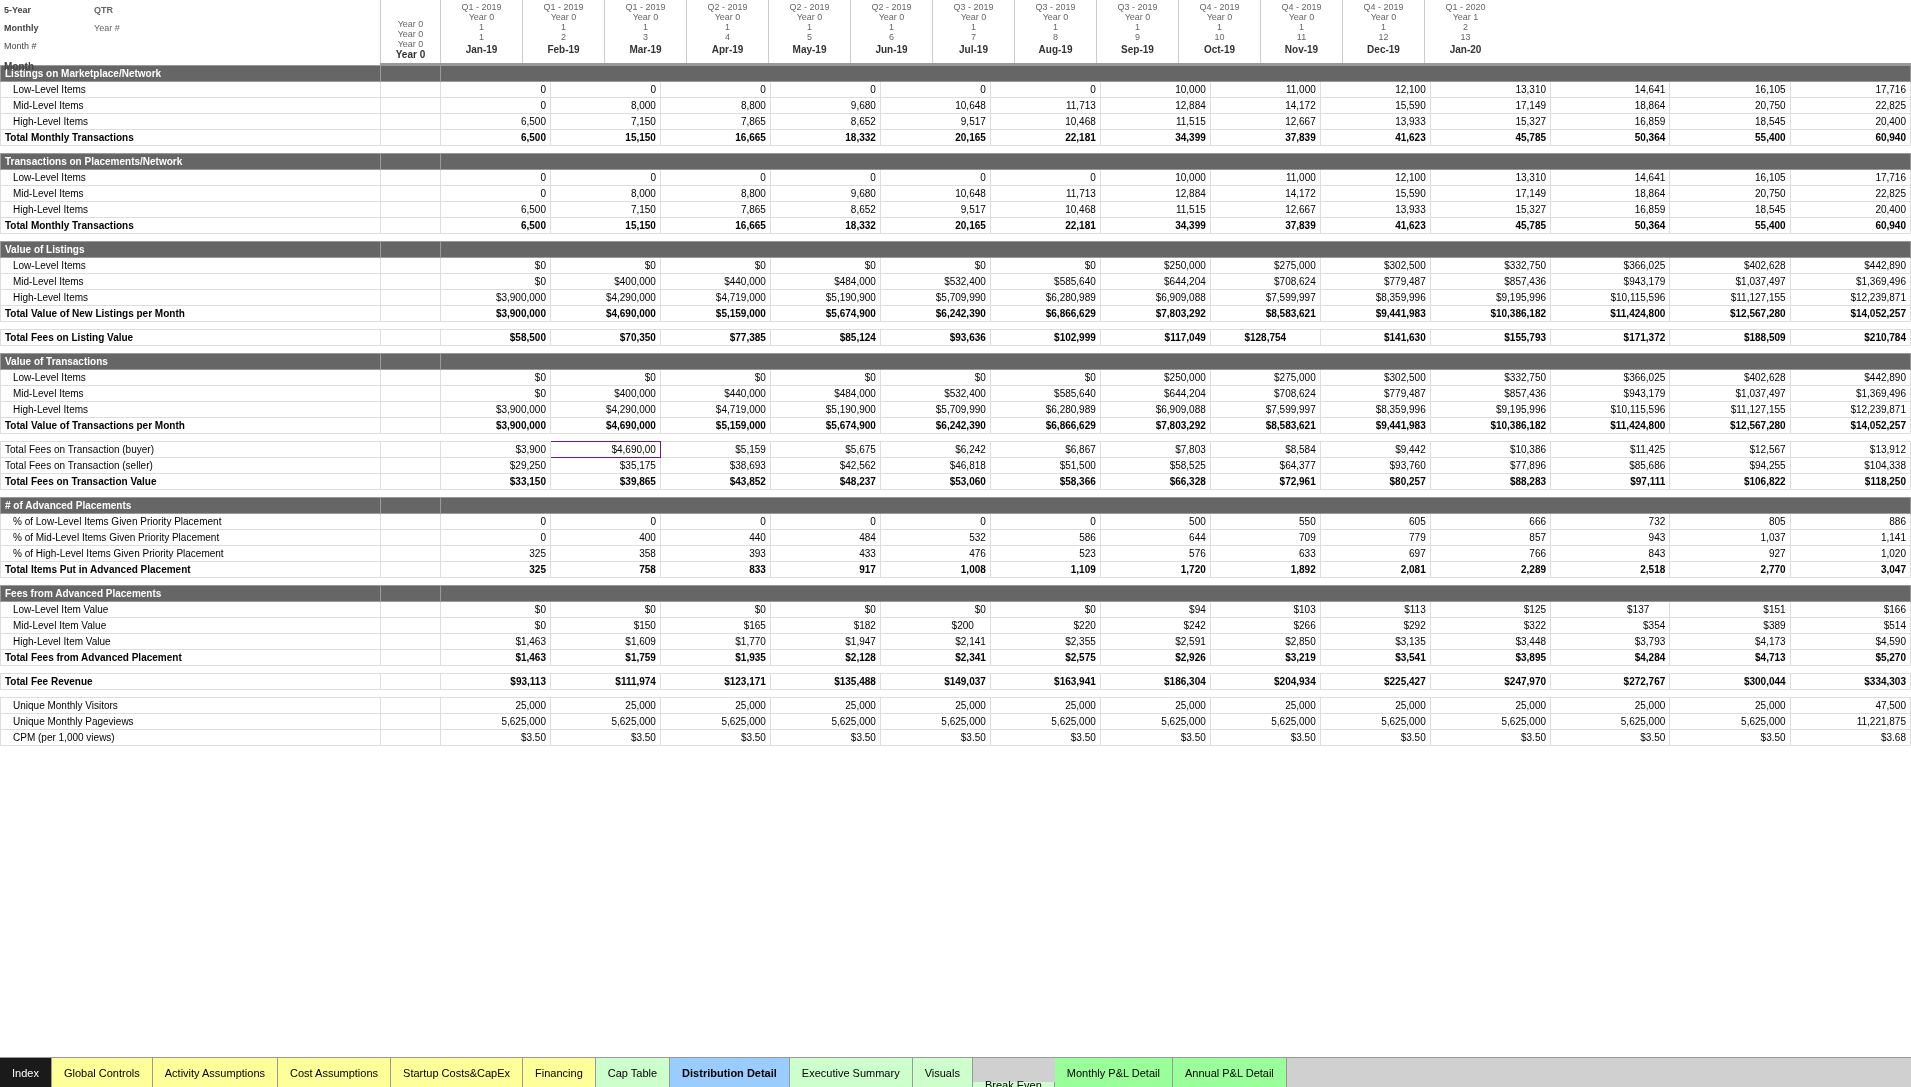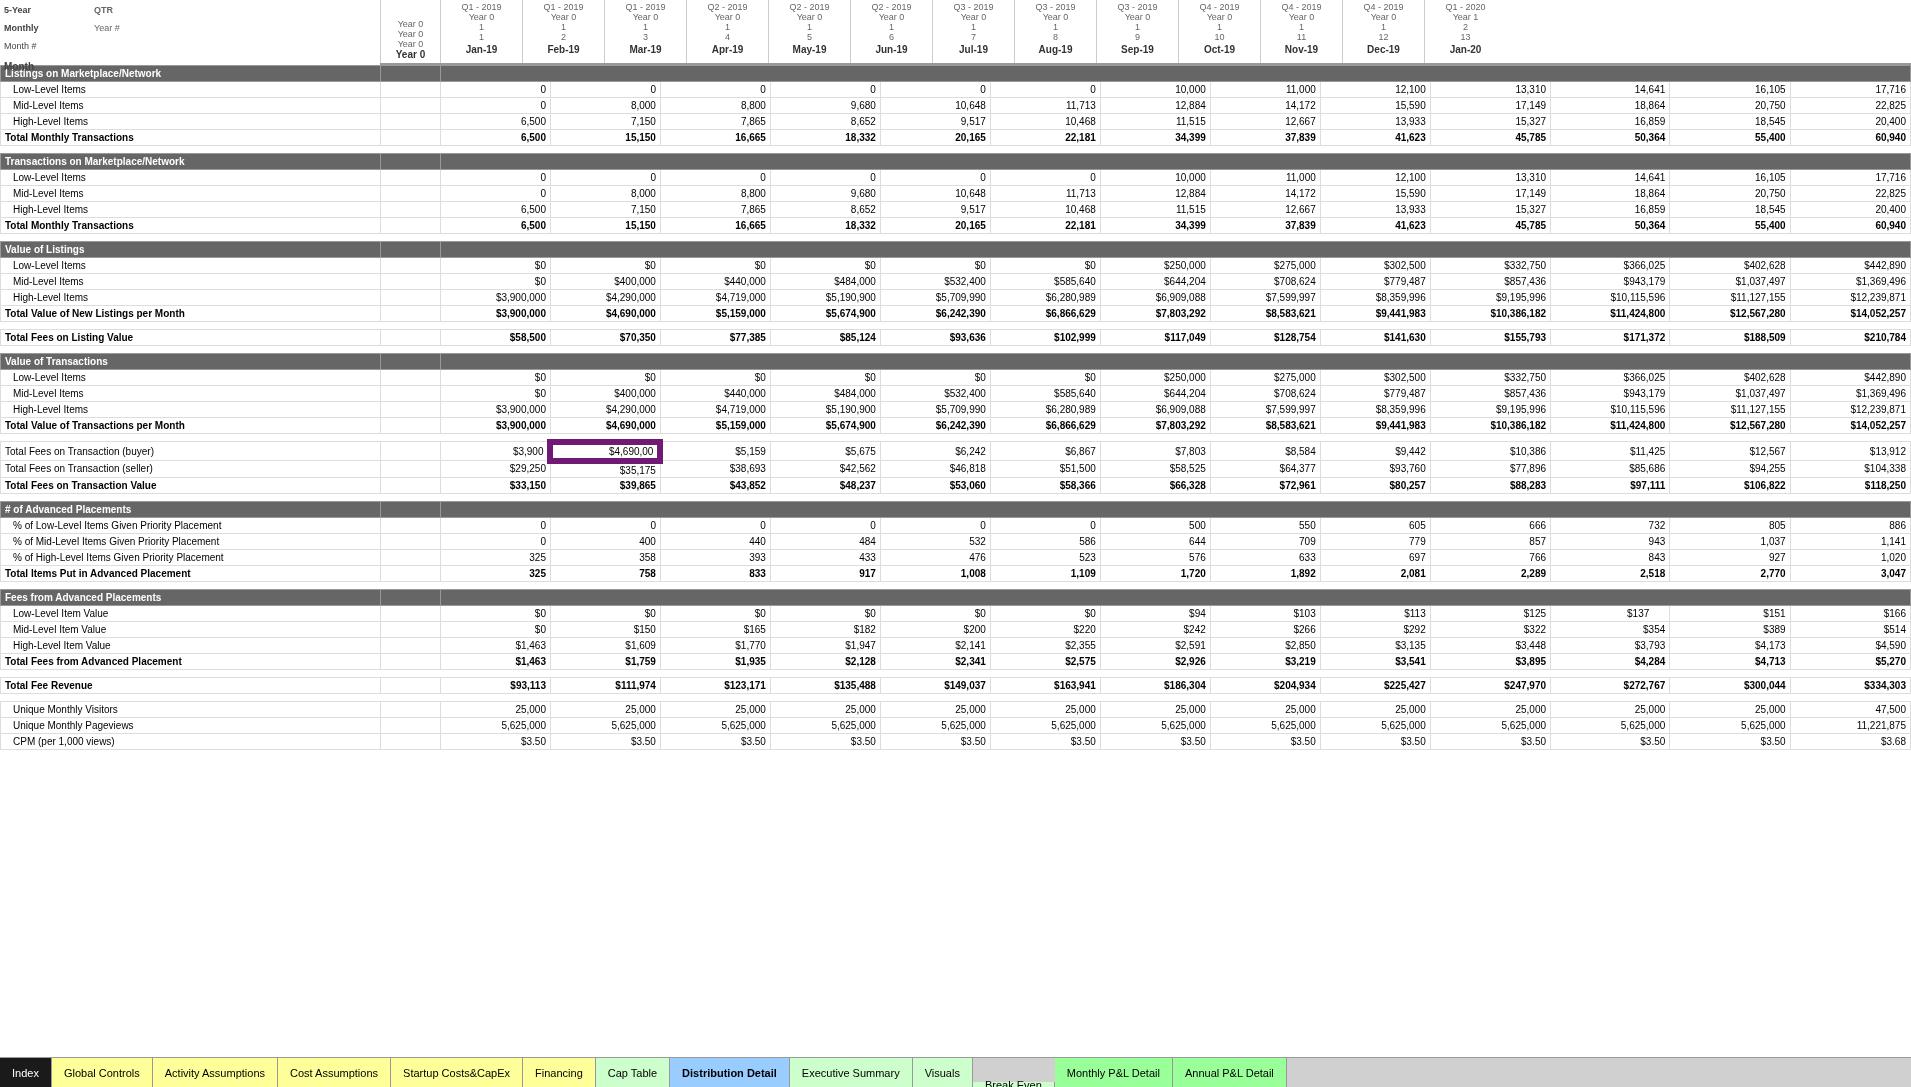--- a/index.html
+++ b/index.html
@@ -270,21 +270,21 @@
         <td style="padding:1px 4px; border:1px solid #ddd; text-align:right;">45,785</td>
         <td style="padding:1px 4px; border:1px solid #ddd; text-align:right;">50,364</td>
         <td style="padding:1px 4px; border:1px solid #ddd; text-align:right;">55,400</td>
         <td style="padding:1px 4px; border:1px solid #ddd; text-align:right;">60,940</td>
       </tr>
       <tr>
             <td colspan="15" style="height:8px; border:none;"></td>
           </tr>
 
       <tr>
-        <td style="background:#666; color:#fff; font-weight:bold; padding:2px 4px; border:1px solid #999;">Transactions on Marketplace/Network</td>
+        <td style="background:#666; color:#fff; font-weight:bold; padding:2px 4px; border:1px solid #999;">Transactions on Placements/Network</td>
         <td style="background:#666; border:1px solid #999;"></td>
         <td colspan="13" style="background:#666; border:1px solid #999;"></td>
       </tr>
       <tr>
         <td style="padding:1px 4px 1px 12px; border:1px solid #ddd;">Low-Level Items</td>
         <td style="padding:1px 4px; border:1px solid #ddd; text-align:right;"></td>
         <td style="padding:1px 4px; border:1px solid #ddd; text-align:right;">0</td>
         <td style="padding:1px 4px; border:1px solid #ddd; text-align:right;">0</td>
         <td style="padding:1px 4px; border:1px solid #ddd; text-align:right;">0</td>
         <td style="padding:1px 4px; border:1px solid #ddd; text-align:right;">0</td>
@@ -433,21 +433,21 @@
       <tr>
         <td style="padding:1px 4px; border:1px solid #ddd; font-weight:bold;">Total Fees on Listing Value</td>
         <td style="padding:1px 4px; border:1px solid #ddd; text-align:right;"></td>
         <td style="padding:1px 4px; border:1px solid #ddd; text-align:right; font-weight:bold;">$58,500</td>
         <td style="padding:1px 4px; border:1px solid #ddd; text-align:right; font-weight:bold;">$70,350</td>
         <td style="padding:1px 4px; border:1px solid #ddd; text-align:right; font-weight:bold;">$77,385</td>
         <td style="padding:1px 4px; border:1px solid #ddd; text-align:right; font-weight:bold;">$85,124</td>
         <td style="padding:1px 4px; border:1px solid #ddd; text-align:right; font-weight:bold;">$93,636</td>
         <td style="padding:1px 4px; border:1px solid #ddd; text-align:right; font-weight:bold;">$102,999</td>
         <td style="padding:1px 4px; border:1px solid #ddd; text-align:right; font-weight:bold;">$117,049</td>
-        <td style="padding:1px 4px; border:1px solid #ddd; text-align:right; font-weight:bold;margin-top:36px;">$128,754</td>
+        <td style="padding:1px 4px; border:1px solid #ddd; text-align:center; font-weight:bold;margin-top:36px;">$128,754</td>
         <td style="padding:1px 4px; border:1px solid #ddd; text-align:right; font-weight:bold;">$141,630</td>
         <td style="padding:1px 4px; border:1px solid #ddd; text-align:right; font-weight:bold;">$155,793</td>
         <td style="padding:1px 4px; border:1px solid #ddd; text-align:right; font-weight:bold;">$171,372</td>
         <td style="padding:1px 4px; border:1px solid #ddd; text-align:right; font-weight:bold;">$188,509</td>
         <td style="padding:1px 4px; border:1px solid #ddd; text-align:right; font-weight:bold;">$210,784</td>
       </tr>
       <tr>
             <td colspan="15" style="height:8px; border:none;"></td>
           </tr>
 
@@ -525,21 +525,21 @@
         <td style="padding:1px 4px; border:1px solid #ddd; text-align:right; font-weight:bold;">$14,052,257</td>
       </tr>
       <tr>
             <td colspan="15" style="height:8px; border:none;"></td>
           </tr>
 
       <tr>
         <td style="padding:1px 4px; border:1px solid #ddd;">Total Fees on Transaction (buyer)</td>
         <td style="padding:1px 4px; border:1px solid #ddd; text-align:right;"></td>
         <td style="padding:1px 4px; border:1px solid #ddd; text-align:right;">$3,900</td>
-        <td style="padding:1px 4px; border:6px solid #701a75; text-align:right;">$4,690,00</td>
+        <td style="padding:1px 4px; border:1px solid #701a75; text-align:right;">$4,690,00</td>
         <td style="padding:1px 4px; border:1px solid #ddd; text-align:right;">$5,159</td>
         <td style="padding:1px 4px; border:1px solid #ddd; text-align:right;">$5,675</td>
         <td style="padding:1px 4px; border:1px solid #ddd; text-align:right;">$6,242</td>
         <td style="padding:1px 4px; border:1px solid #ddd; text-align:right;">$6,867</td>
         <td style="padding:1px 4px; border:1px solid #ddd; text-align:right;">$7,803</td>
         <td style="padding:1px 4px; border:1px solid #ddd; text-align:right;">$8,584</td>
         <td style="padding:1px 4px; border:1px solid #ddd; text-align:right;">$9,442</td>
         <td style="padding:1px 4px; border:1px solid #ddd; text-align:right;">$10,386</td>
         <td style="padding:1px 4px; border:1px solid #ddd; text-align:right;">$11,425</td>
         <td style="padding:1px 4px; border:1px solid #ddd; text-align:right;">$12,567</td>
@@ -682,21 +682,21 @@
         <td style="padding:1px 4px; border:1px solid #ddd; text-align:right;">$151</td>
         <td style="padding:1px 4px; border:1px solid #ddd; text-align:right;">$166</td>
       </tr>
       <tr>
         <td style="padding:1px 4px 1px 12px; border:1px solid #ddd;">Mid-Level Item Value</td>
         <td style="padding:1px 4px; border:1px solid #ddd; text-align:right;"></td>
         <td style="padding:1px 4px; border:1px solid #ddd; text-align:right;">$0</td>
         <td style="padding:1px 4px; border:1px solid #ddd; text-align:right;">$150</td>
         <td style="padding:1px 4px; border:1px solid #ddd; text-align:right;">$165</td>
         <td style="padding:1px 4px; border:1px solid #ddd; text-align:right;">$182</td>
-        <td style="padding:1px 4px; border:1px solid #ddd; text-align:right;">$200</td>
+        <td style="padding:1px 16px; border:1px solid #ddd; text-align:right;">$200</td>
         <td style="padding:1px 4px; border:1px solid #ddd; text-align:right;">$220</td>
         <td style="padding:1px 4px; border:1px solid #ddd; text-align:right;">$242</td>
         <td style="padding:1px 4px; border:1px solid #ddd; text-align:right;">$266</td>
         <td style="padding:1px 4px; border:1px solid #ddd; text-align:right;">$292</td>
         <td style="padding:1px 4px; border:1px solid #ddd; text-align:right;">$322</td>
         <td style="padding:1px 4px; border:1px solid #ddd; text-align:right;">$354</td>
         <td style="padding:1px 4px; border:1px solid #ddd; text-align:right;">$389</td>
         <td style="padding:1px 4px; border:1px solid #ddd; text-align:right;">$514</td>
       </tr>
       <tr>

